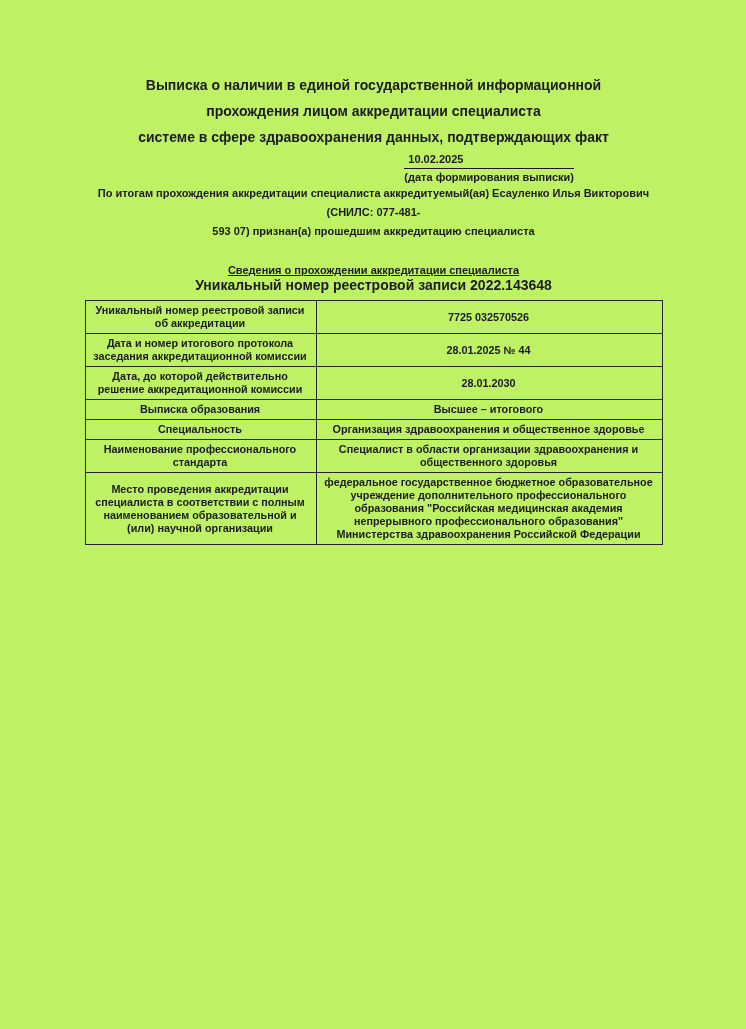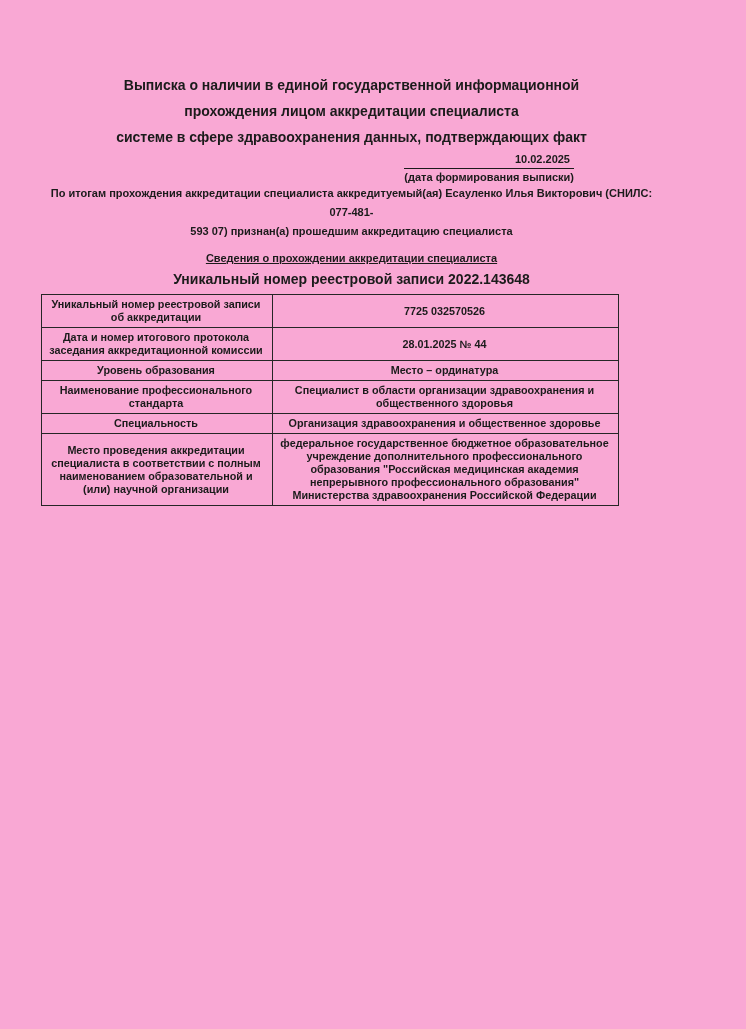--- a/index.html
+++ b/index.html
@@ -9,58 +9,58 @@
     height: 1029px;
     font-family: "Liberation Sans", sans-serif;
     font-weight: bold;
     color: #1b1b1b;
     overflow: hidden;
   }
   .page {
     position: relative;
     width: 746px;
     height: 1029px;
-    background: #f9a8d4;
-    padding: 72px 84px 0 41px;
+    background: #bef264;
+    padding: 72px 84px 0 85px;
   }
   .title {
     text-align: center;
     font-size: 14px;
     line-height: 26px;
   }
   .date-block {
     width: fit-content;
     margin: 2px 88px 0 auto;
-    text-align: right;
+    text-align: left;
     font-size: 11px;
     line-height: 15px;
   }
   .date-value {
     padding: 0 4px 1px 4px;
     border-bottom: 1.5px solid #1b1b1b;
   }
   .date-caption {
     line-height: 14px;
     padding-top: 1px;
     white-space: nowrap;
   }
   .intro {
     text-align: center;
     font-size: 11px;
     line-height: 19px;
   }
   .section-heading {
-    margin-top: 10px;
+    margin-top: 22px;
     text-align: center;
     font-size: 11px;
     line-height: 14px;
     text-decoration: underline;
   }
   .record-heading {
-    margin-top: 6px;
+    margin-top: 0;
     text-align: center;
     font-size: 14px;
     line-height: 16px;
   }
   table.acc-table {
     margin-top: 7px;
     width: 577px;
     border-collapse: collapse;
     table-layout: fixed;
     font-size: 10.8px;
@@ -105,30 +105,34 @@
     <tbody>
       <tr>
         <td class="label-cell">Уникальный номер реестровой записи об аккредитации</td>
         <td class="value-cell">7725 032570526</td>
       </tr>
       <tr>
         <td class="label-cell">Дата и номер итогового протокола заседания аккредитационной комиссии</td>
         <td class="value-cell">28.01.2025 № 44</td>
       </tr>
       <tr>
-        <td class="label-cell">Уровень образования</td>
-        <td class="value-cell">Место – ординатура</td>
+        <td class="label-cell">Дата, до которой действительно решение аккредитационной комиссии</td>
+        <td class="value-cell">28.01.2030</td>
+      </tr>
+      <tr>
+        <td class="label-cell">Выписка образования</td>
+        <td class="value-cell">Высшее – итогового</td>
+      </tr>
+      <tr>
+        <td class="label-cell">Специальность</td>
+        <td class="value-cell">Организация здравоохранения и общественное здоровье</td>
       </tr>
       <tr>
         <td class="label-cell">Наименование профессионального стандарта</td>
         <td class="value-cell">Специалист в области организации здравоохранения и общественного здоровья</td>
-      </tr>
-      <tr>
-        <td class="label-cell">Специальность</td>
-        <td class="value-cell">Организация здравоохранения и общественное здоровье</td>
       </tr>
       <tr>
         <td class="label-cell">Место проведения аккредитации специалиста в соответствии с полным наименованием образовательной и (или) научной организации</td>
         <td class="value-cell">федеральное государственное бюджетное образовательное учреждение дополнительного профессионального образования "Российская медицинская академия непрерывного профессионального образования" Министерства здравоохранения Российской Федерации</td>
       </tr>
     </tbody>
   </table>
 
 </div>
 

